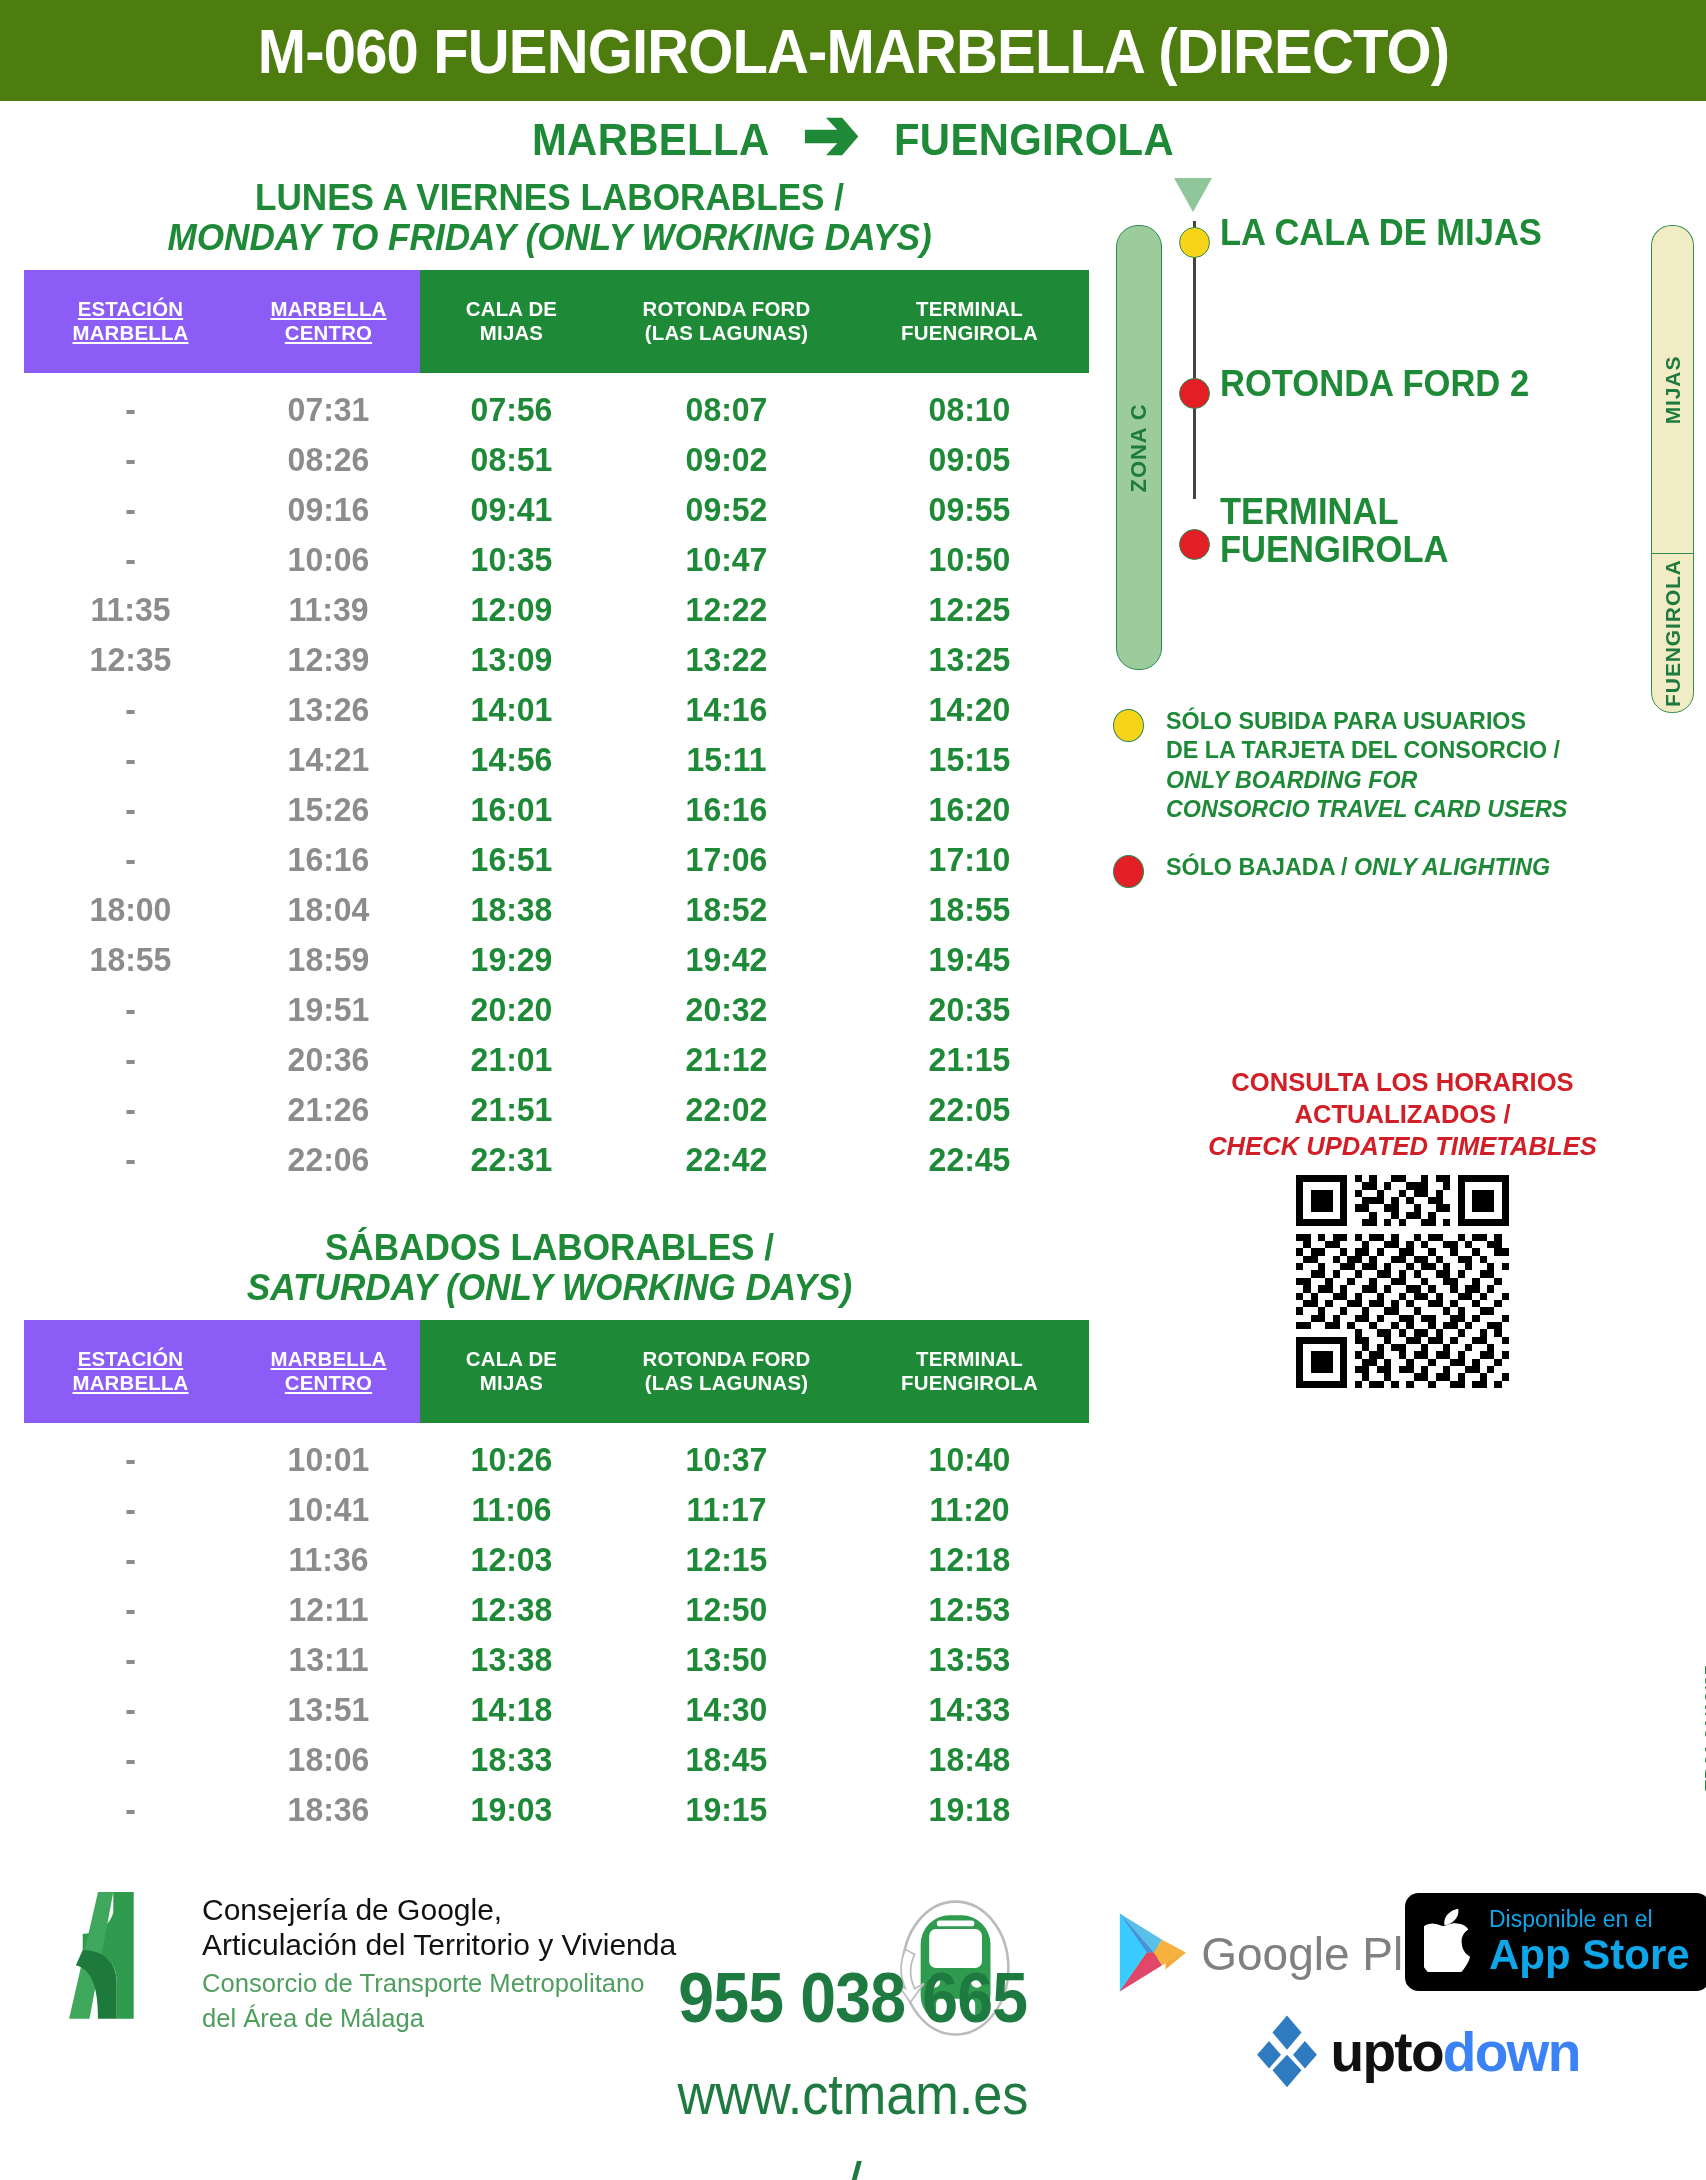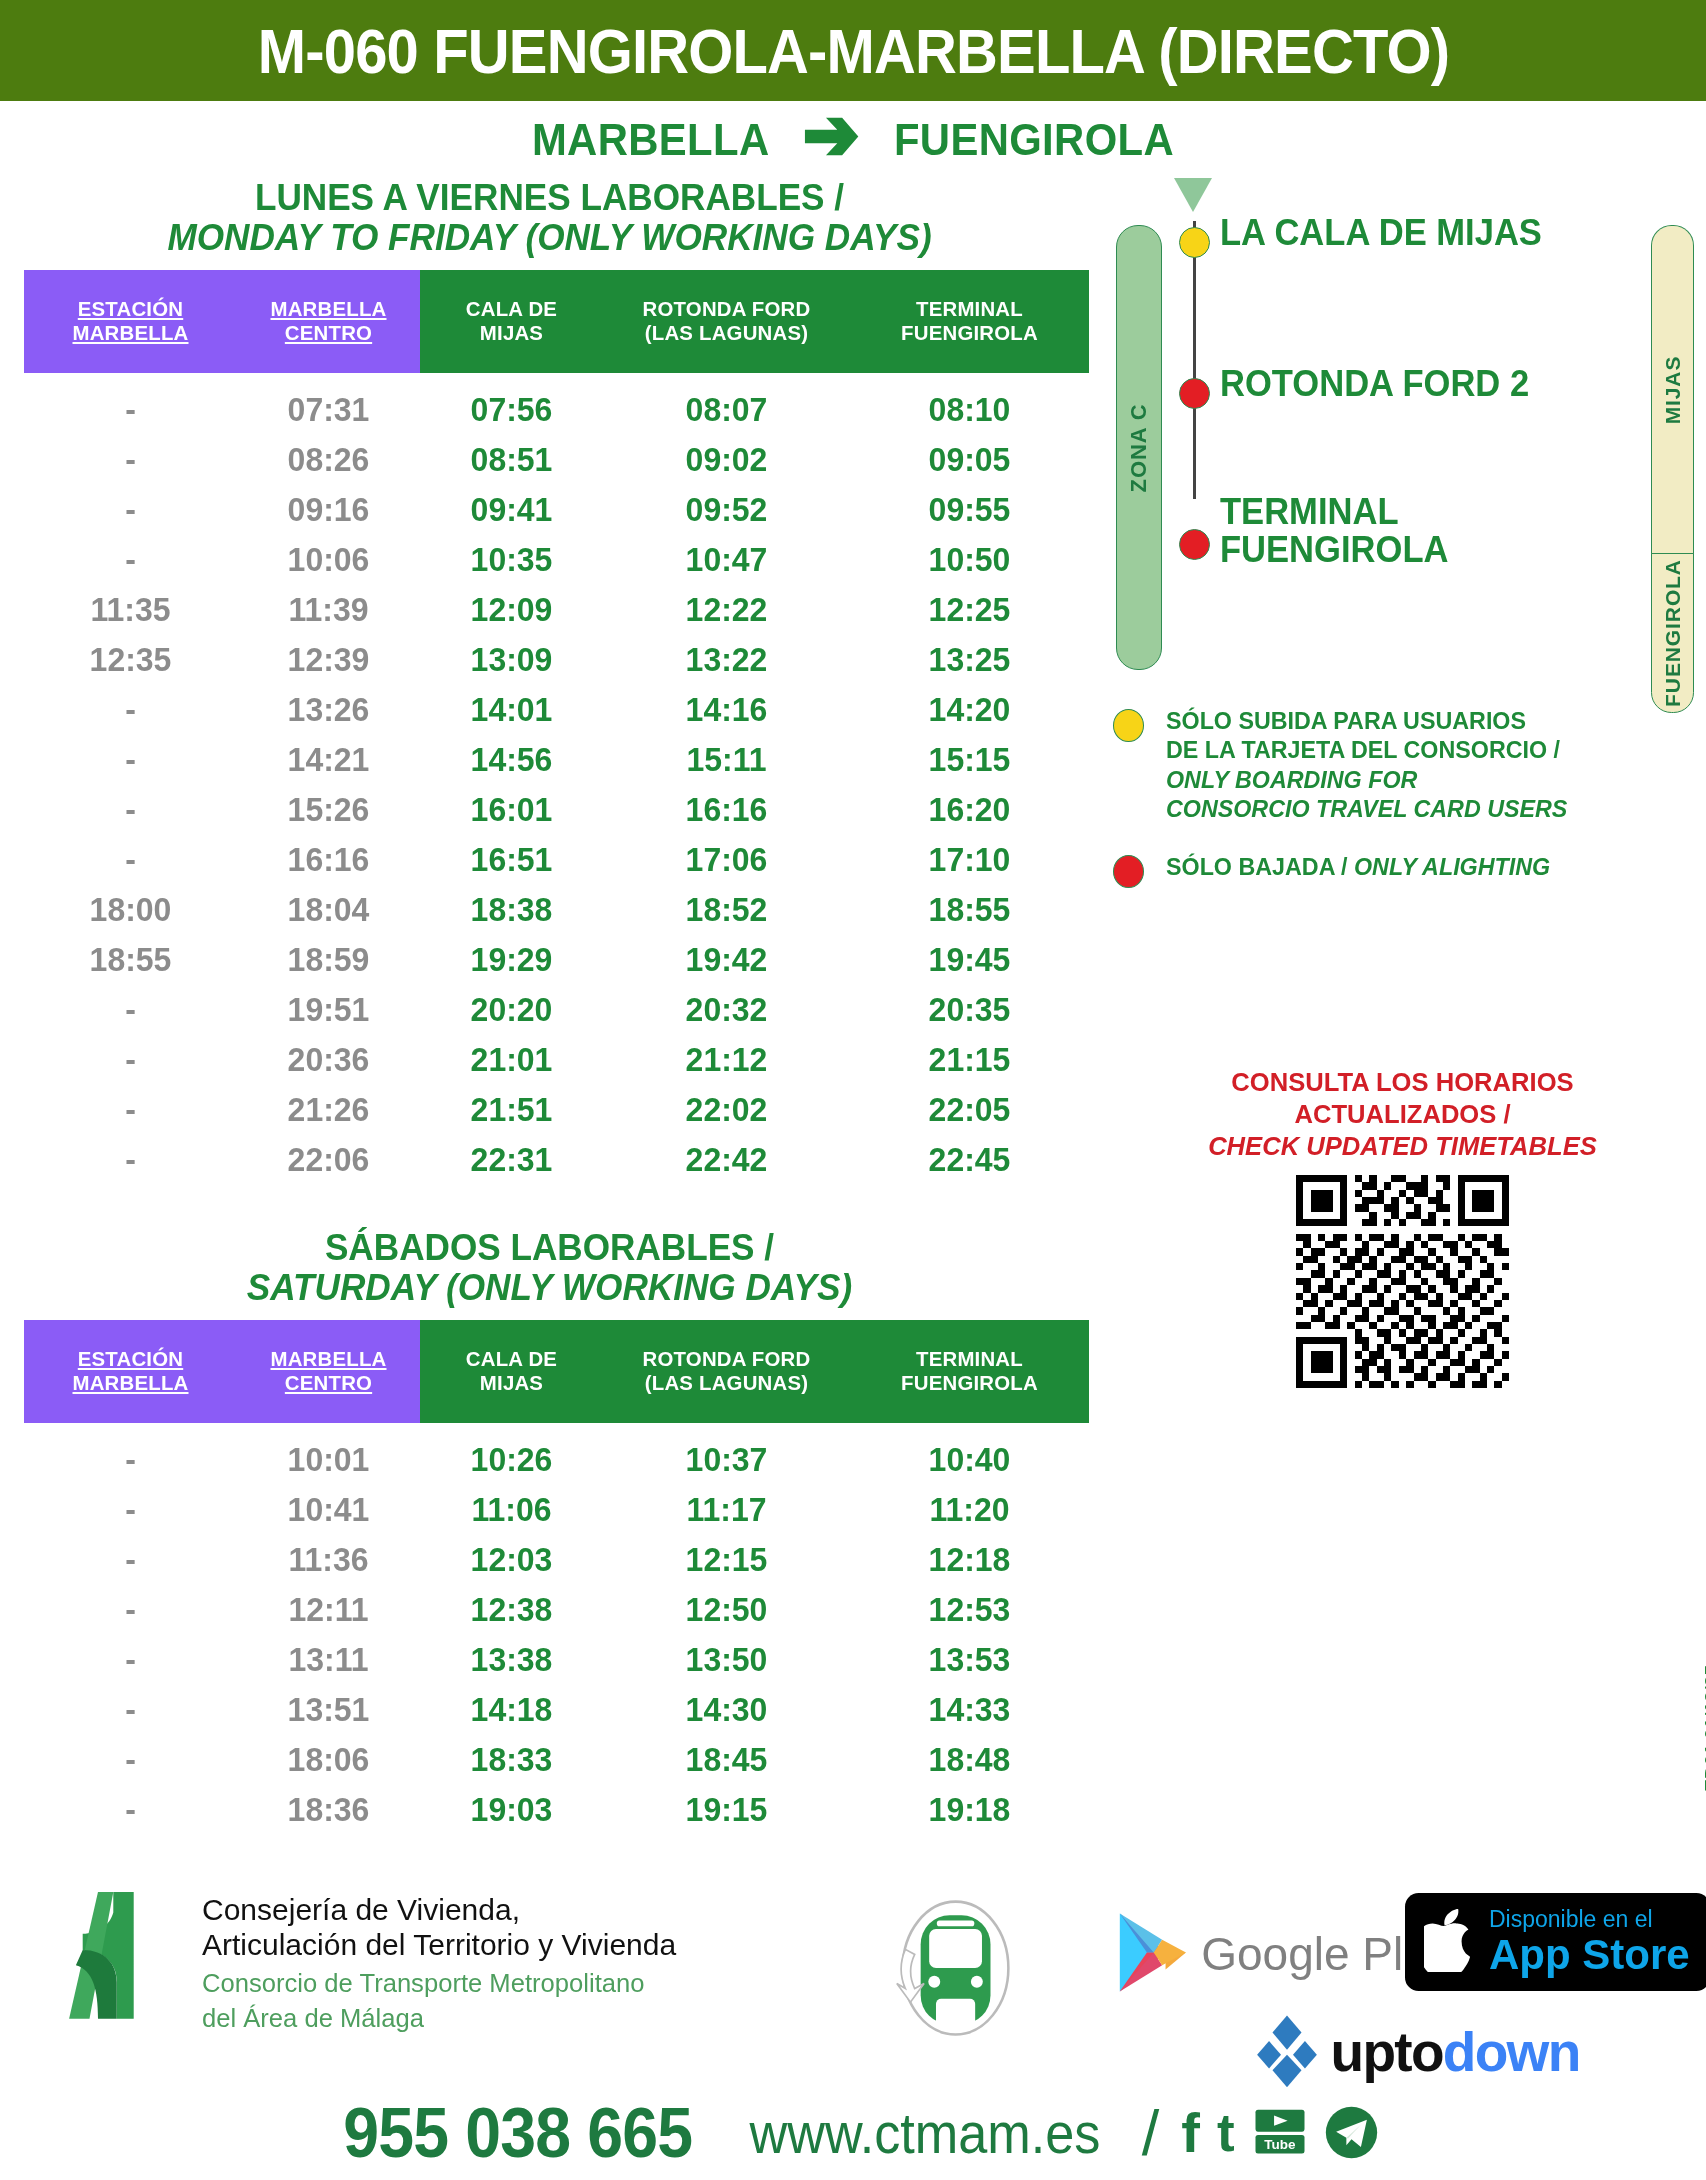--- a/index.html
+++ b/index.html
@@ -160,20 +160,21 @@
   .uptodown{position:absolute;left:362px;top:129px;display:flex;align-items:center;}
   .utd-text{font-size:55px;font-weight:bold;margin-left:8.5px;letter-spacing:-1.7px;}
   .utd-text .b1{color:#111;}
   .utd-text .b2{color:#3b82f6;}
 
   
   .contact{
     position:absolute;left:0;top:2085px;width:1706px;height:95px;
     display:flex;align-items:center;justify-content:center;gap:22px;
     color:#1E7A40;
+    flex-direction:column;
   }
   .phone{font-size:70px;font-weight:bold;letter-spacing:-0.9px;transform:scaleX(.92);}
   .web{font-size:58px;transform:scaleX(.9);}
   .slash{font-size:63px;}
   .soc{display:flex;align-items:center;gap:17px;}
   .fb{font-size:56px;font-weight:bold;}
   .tw{font-size:53px;font-weight:bold;}
   .yt{width:56px;height:49px;}
   .tg{width:53px;height:53px;}
 </style>
@@ -755,21 +756,21 @@
 
   <div class="logoblock">
     <span class="andalucia-a">
       <svg viewBox="0 0 140 160" width="119" height="136">
         <path d="M58 6 L82 6 L82 155 L62 155 L62 110 C62 88 44 74 22 74 L22 55 C40 55 54 45 58 30 Z" fill="#2E9B4E"></path>
         <path d="M58 6 L30 155 L6 155 L40 6 Z" fill="#3FA85C"></path>
         <path d="M22 74 C48 74 62 90 62 112 L62 155 L40 155 C40 120 34 98 14 92 Z" fill="#1E7A3C"></path>
       </svg>
     </span>
     <div class="logotext">
-      <div class="ln1">Consejería de Vivienda,</div>
+      <div class="ln1">Consejería de Google,</div>
       <div class="ln1">Articulación del Territorio y Vivienda</div>
       <div class="ln2">Consorcio de Transporte Metropolitano</div>
       <div class="ln2">del Área de Málaga</div>
     </div>
   </div>
 
   <div class="appsrow">
     <span class="busicon">
       <svg viewBox="0 0 155 165" width="132" height="141">
         <ellipse cx="77" cy="82" rx="62" ry="78" fill="none" stroke="#BBB" stroke-width="3"></ellipse>

